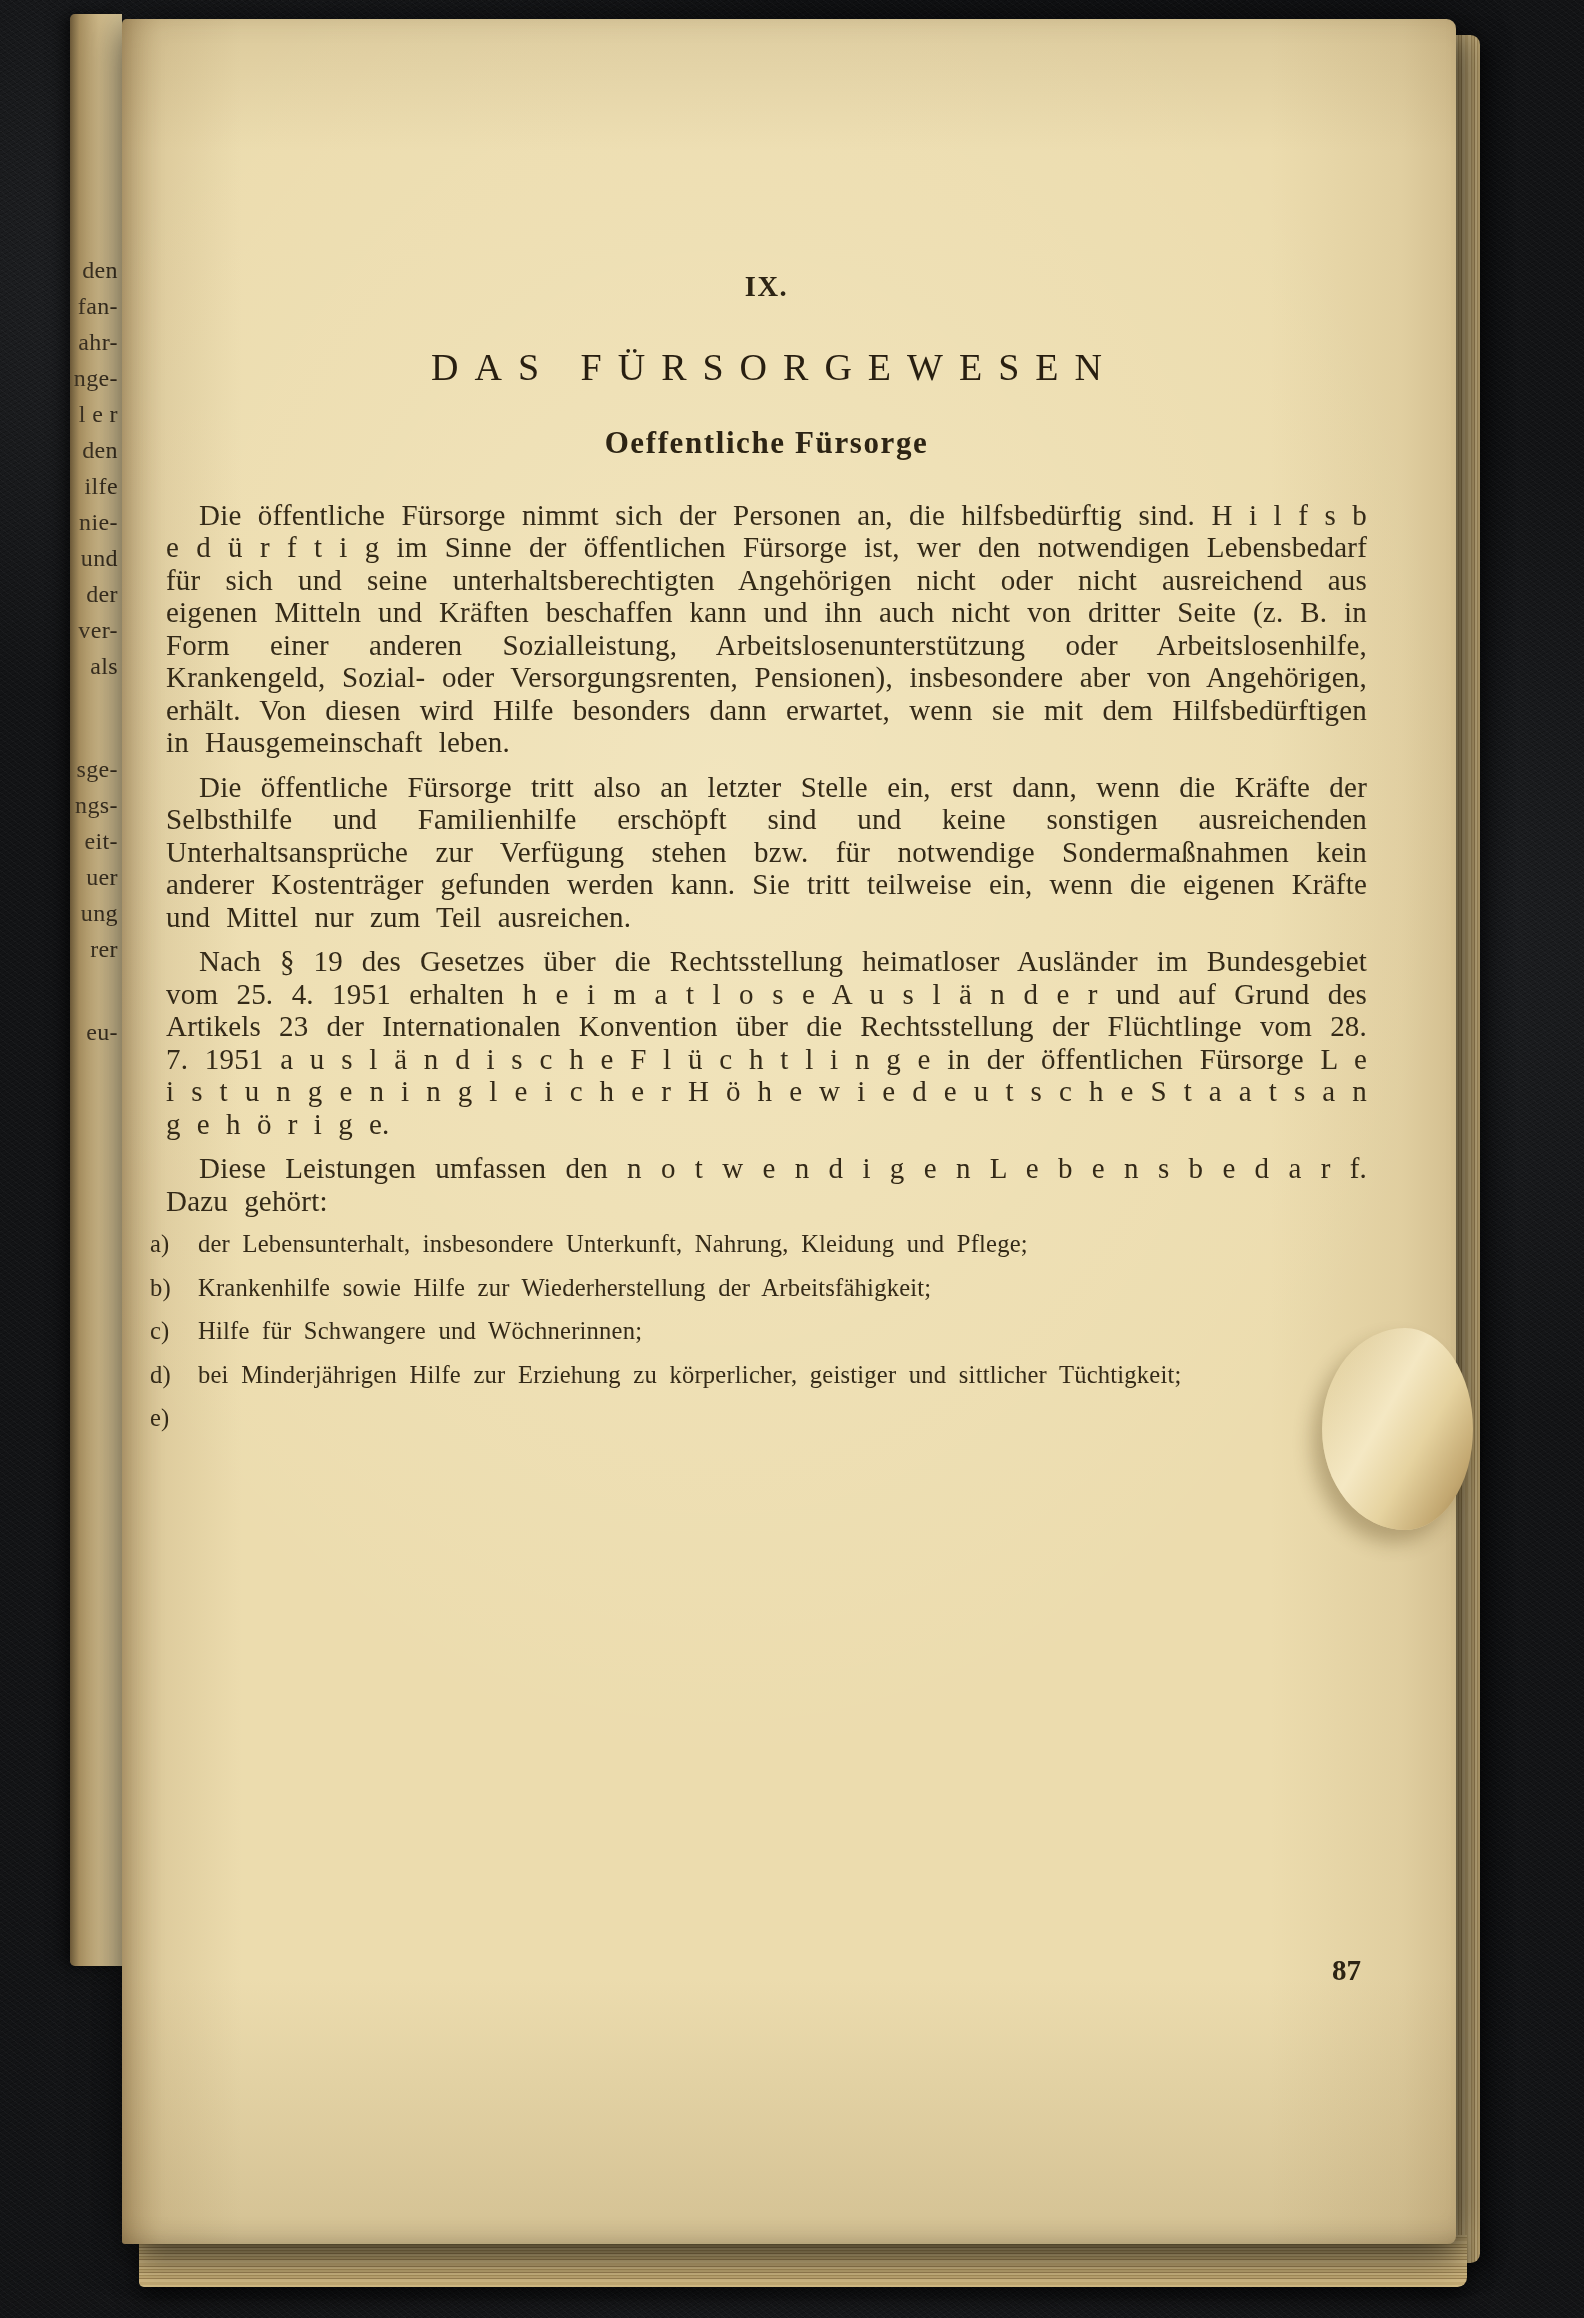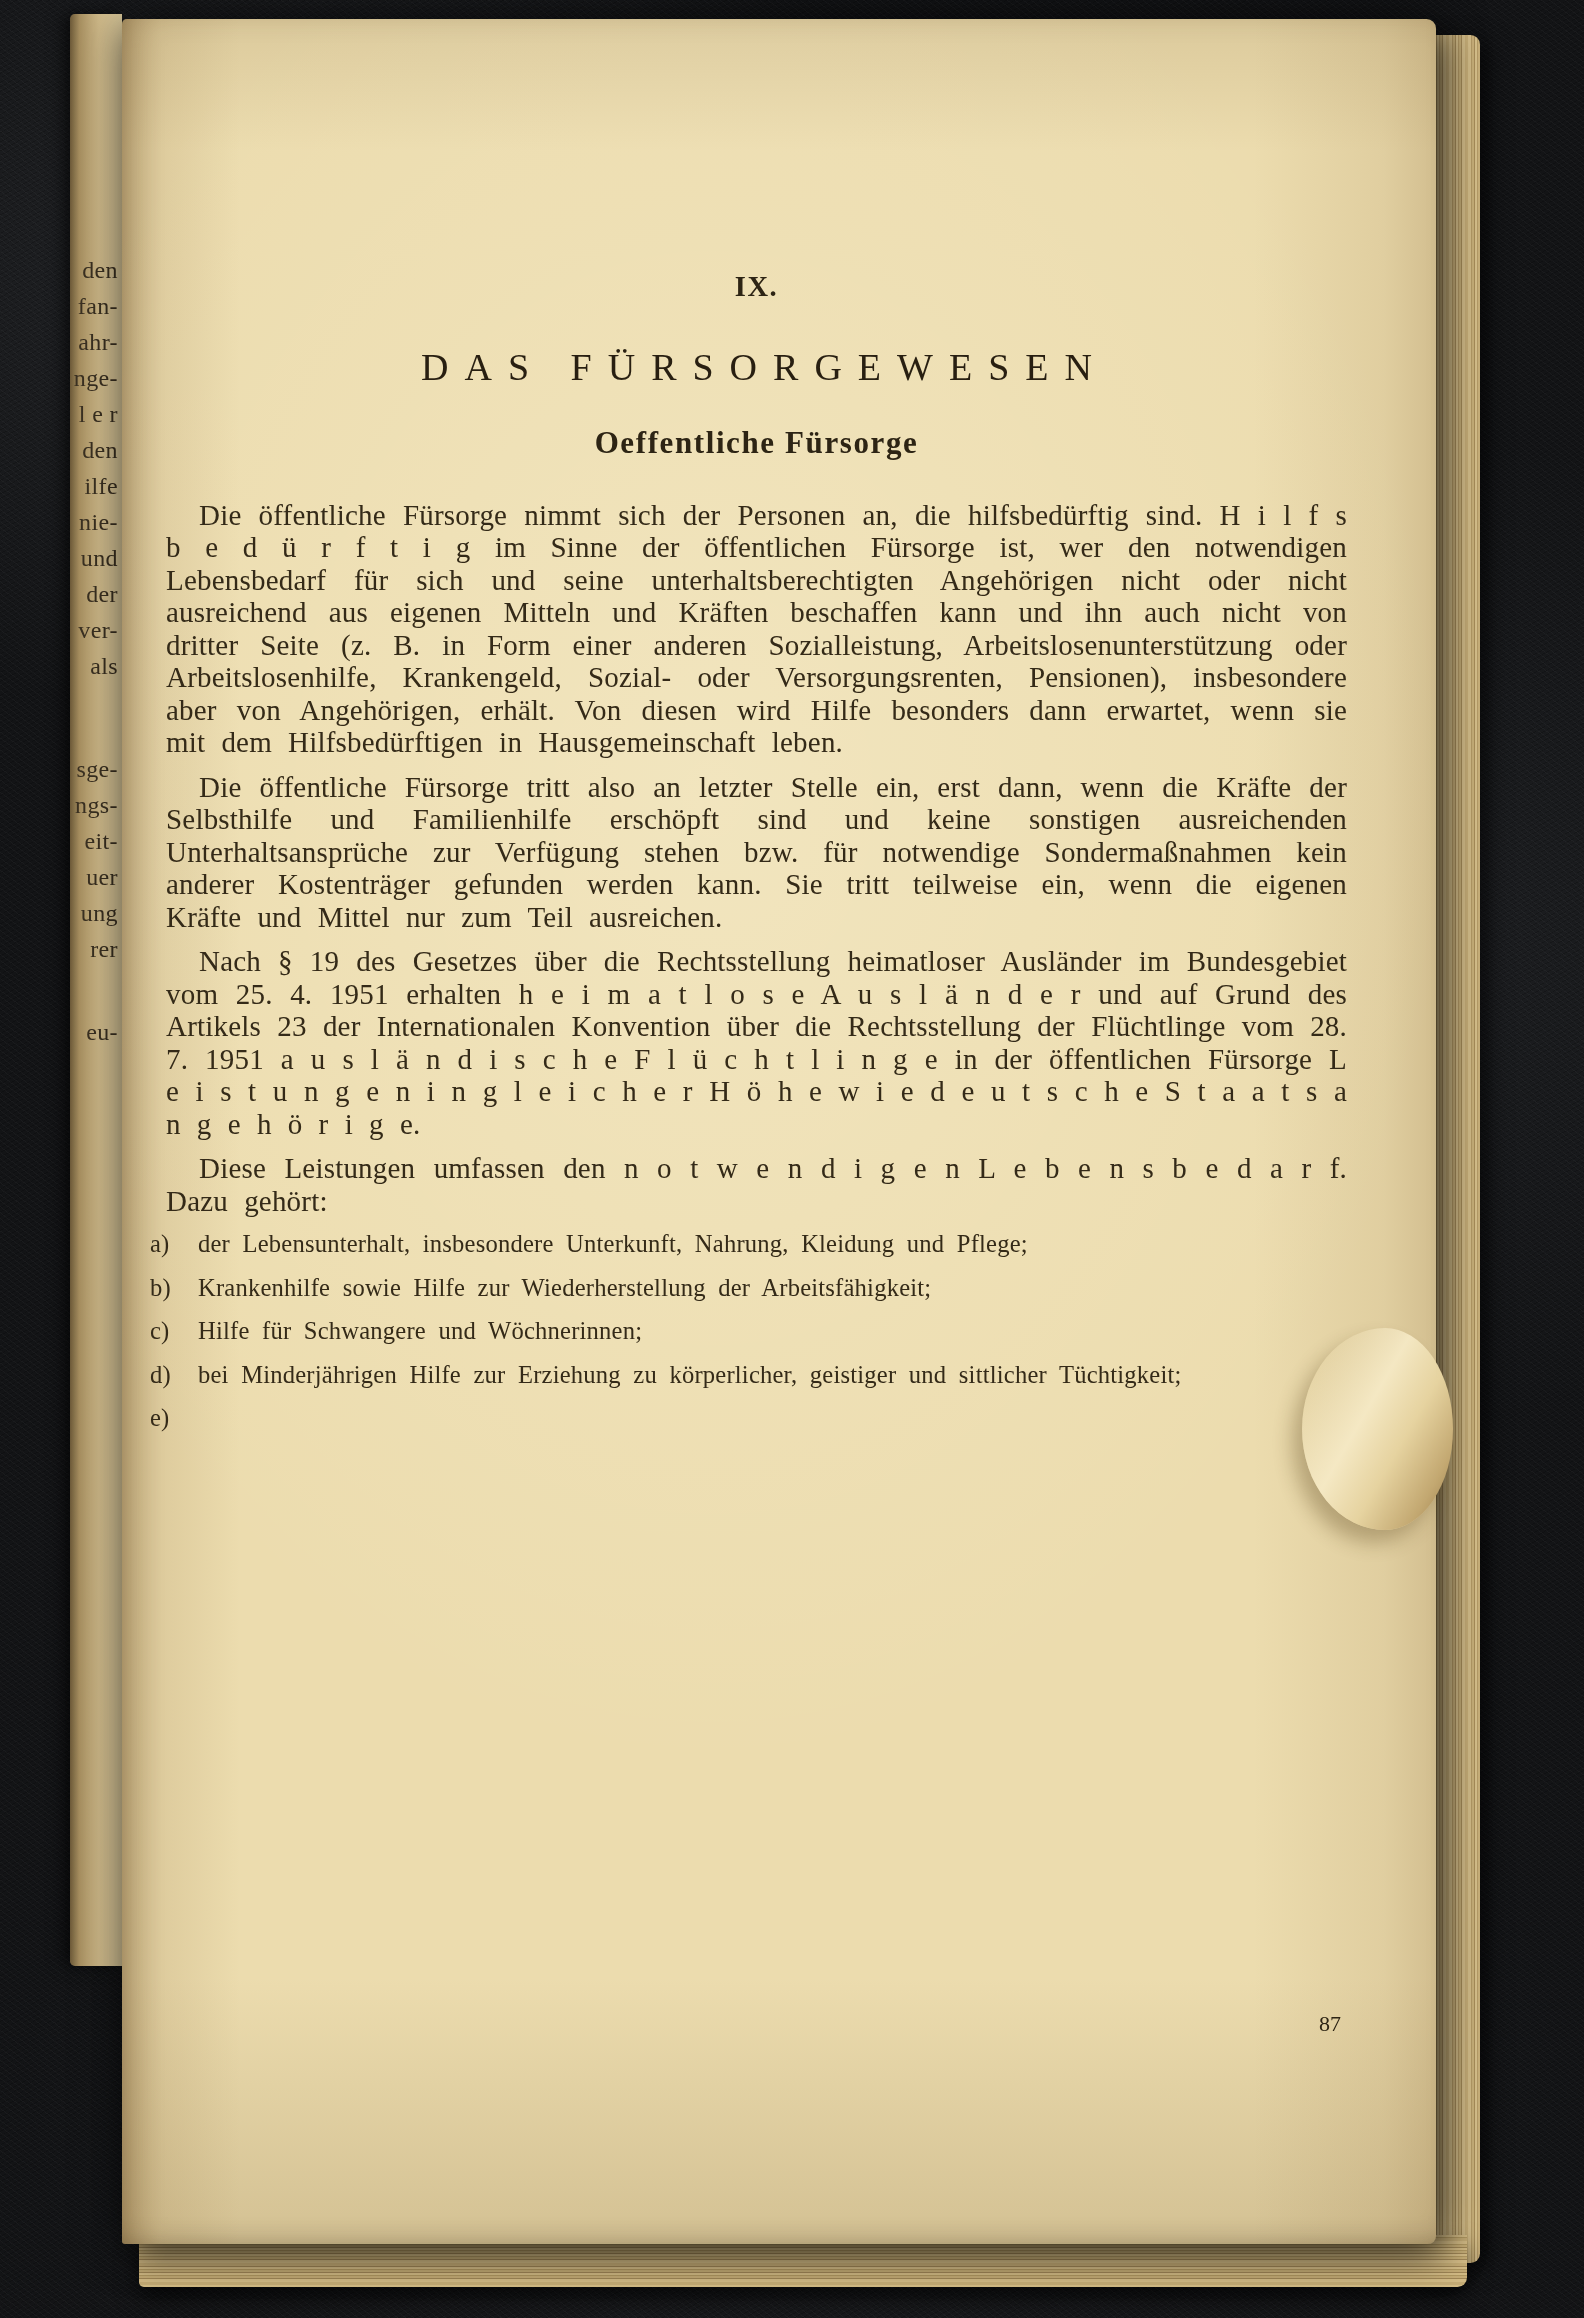--- a/index.html
+++ b/index.html
@@ -62,20 +62,21 @@
     z-index:2;
     background-color:#ecdcae;
     background-image:
       radial-gradient(1030px 1347px at 45% 35%, rgba(255,250,228,.30), transparent 72%),
       linear-gradient(90deg, rgba(120,85,35,.30) 0%, rgba(120,85,35,.12) 3%, rgba(0,0,0,0) 9%, rgba(0,0,0,0) 86%, rgba(120,85,35,.10) 96%, rgba(120,85,35,.22) 100%),
       linear-gradient(180deg, rgba(100,70,25,.12) 0%, rgba(0,0,0,0) 6%, rgba(0,0,0,0) 88%, rgba(100,70,25,.18) 100%);
     border-radius:4.8px 9.5px 8px 3.2px;
     box-shadow:0 0 48px rgba(0,0,0,.55), 11px 12.7px 35px rgba(0,0,0,.5),
                inset 19px 0 38px -19px rgba(70,45,10,.45),
                inset 0 -17.4px 30px -20.6px rgba(0,0,0,.22);
+    padding-left:20px;
   }
 
   .content {
     position:absolute; left:0; top:0; width:100%; box-sizing:border-box;
     padding:254px 89px 0 44px;
     color:#342a18;
   }
   .chapter {
     text-align:center; font-weight:bold; font-size:28.5px; line-height:1;
     letter-spacing:1.6px; color:#2d2414;
@@ -99,22 +100,22 @@
     position:relative; margin:11px 0 0 -16px; padding-left:48px;
     font-size:24.6px; line-height:32.5px; text-align:justify;
     word-spacing:.25em; letter-spacing:0.2px;
   }
   .marker { position:absolute; left:0; top:0; }
   .note {
     margin:4.8px 0 0 -16px; font-size:24.6px; line-height:32.5px; letter-spacing:0.2px;
   }
 
   .page-number {
-    position:absolute; right:95px; top:1992px;
-    font-size:22px; font-weight:normal; color:#2d2414;
+    position:absolute; right:95px; top:1935px;
+    font-size:29px; font-weight:bold; color:#2d2414;
   }
 
   
   .page-curl {
     position:absolute; right:-17.4px; top:1309px; width:151px; height:202px;
     background:linear-gradient(120deg, rgba(236,220,174,0) 15%, rgba(246,234,198,.92) 42%, #e6d3a0 62%, #c3a871 83%, #a0834f 96%);
     border-radius:55% 45% 45% 55% / 50% 50% 50% 50%;
     box-shadow:-9.5px 12.7px 19px rgba(80,60,20,.32);
   }
 </style>

